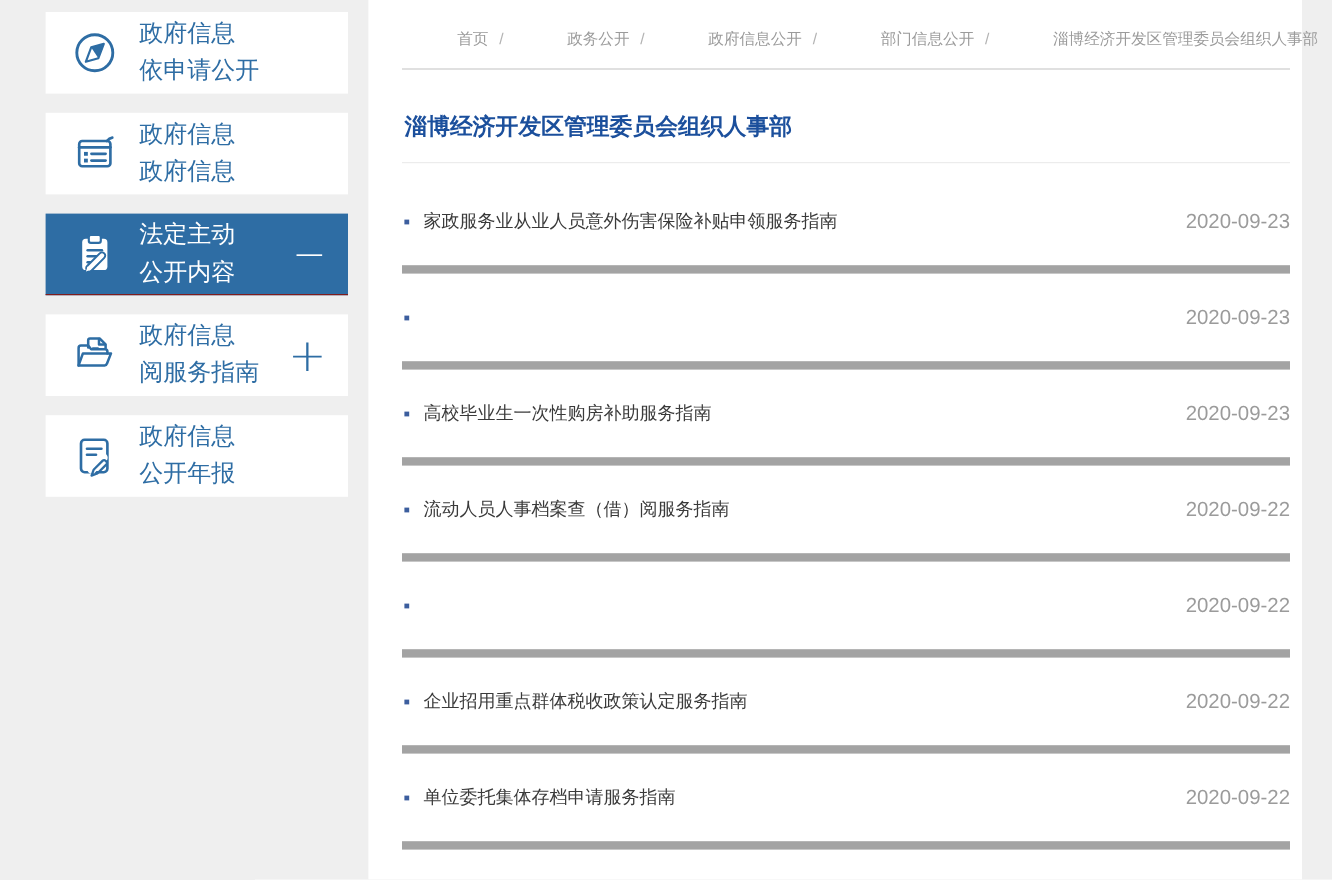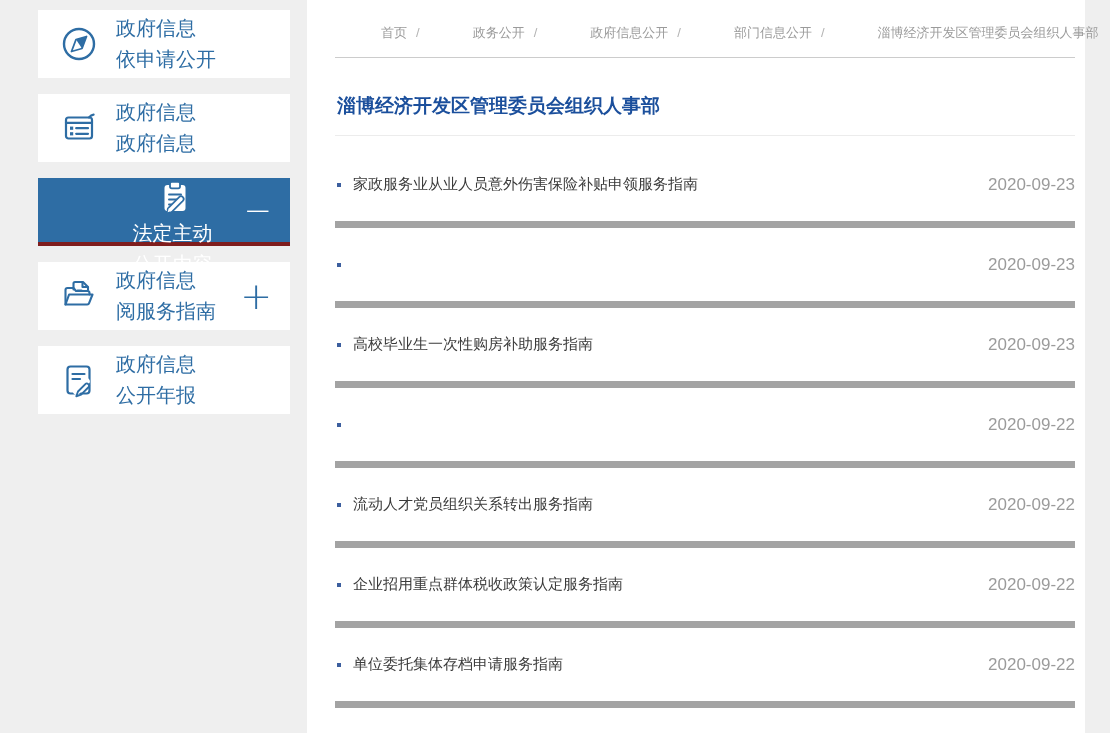--- a/index.html
+++ b/index.html
@@ -19,21 +19,21 @@
   .side-item{
     height:68px;margin-bottom:16px;background:#fff;
     display:flex;align-items:center;position:relative;cursor:pointer;
   }
   .side-item .icon{width:40px;height:40px;margin-left:21px;flex:0 0 40px;}
   .icon svg{width:100%;height:100%;display:block;}
   .side-item .label{
     margin-left:17px;font-size:20px;line-height:31px;color:var(--accent);
     white-space:nowrap;
   }
-  .side-item.active{background:var(--accent);border-bottom:4px solid #7f1d1d;flex-direction:column;}
+  .side-item.active{background:var(--accent);border-bottom:1px solid #7f1d1d;}
   .side-item.active .label{color:#fff;}
   .sign{
     position:absolute;right:18px;top:50%;transform:translateY(-50%);
     font-size:38px;font-weight:300;color:var(--accent);line-height:1;
     font-family:"DejaVu Sans",sans-serif;
   }
   .side-item.active .sign{color:#fff;font-size:34px;}
 
   
   .panel{
@@ -153,26 +153,26 @@
   </div>
 
   <div class="row">
     <span class="bullet"></span>
     <span class="a-title">高校毕业生一次性购房补助服务指南</span>
     <span class="a-date">2020-09-23</span>
   </div>
 
   <div class="row">
     <span class="bullet"></span>
+    <span class="a-title">流动人员人事档案查（借）阅服务指南</span>
     <span class="a-date">2020-09-22</span>
   </div>
 
   <div class="row">
     <span class="bullet"></span>
-    <span class="a-title">流动人才党员组织关系转出服务指南</span>
     <span class="a-date">2020-09-22</span>
   </div>
 
   <div class="row">
     <span class="bullet"></span>
     <span class="a-title">企业招用重点群体税收政策认定服务指南</span>
     <span class="a-date">2020-09-22</span>
   </div>
 
   <div class="row">

